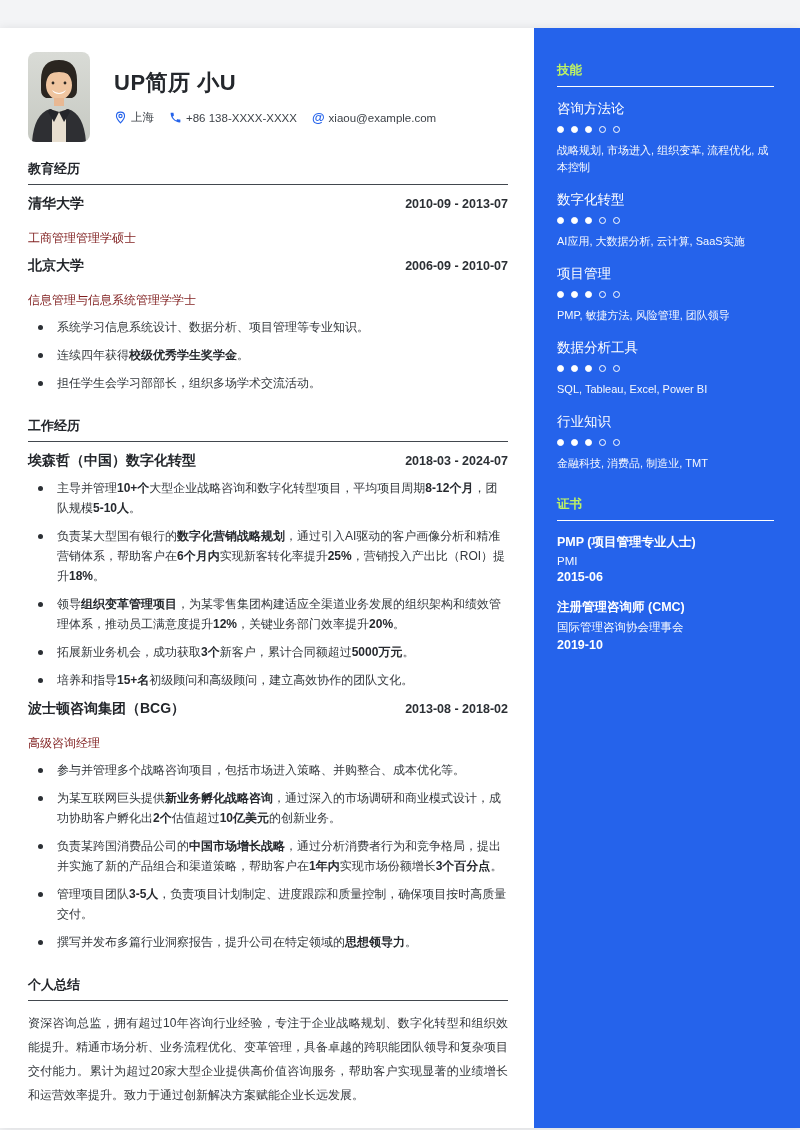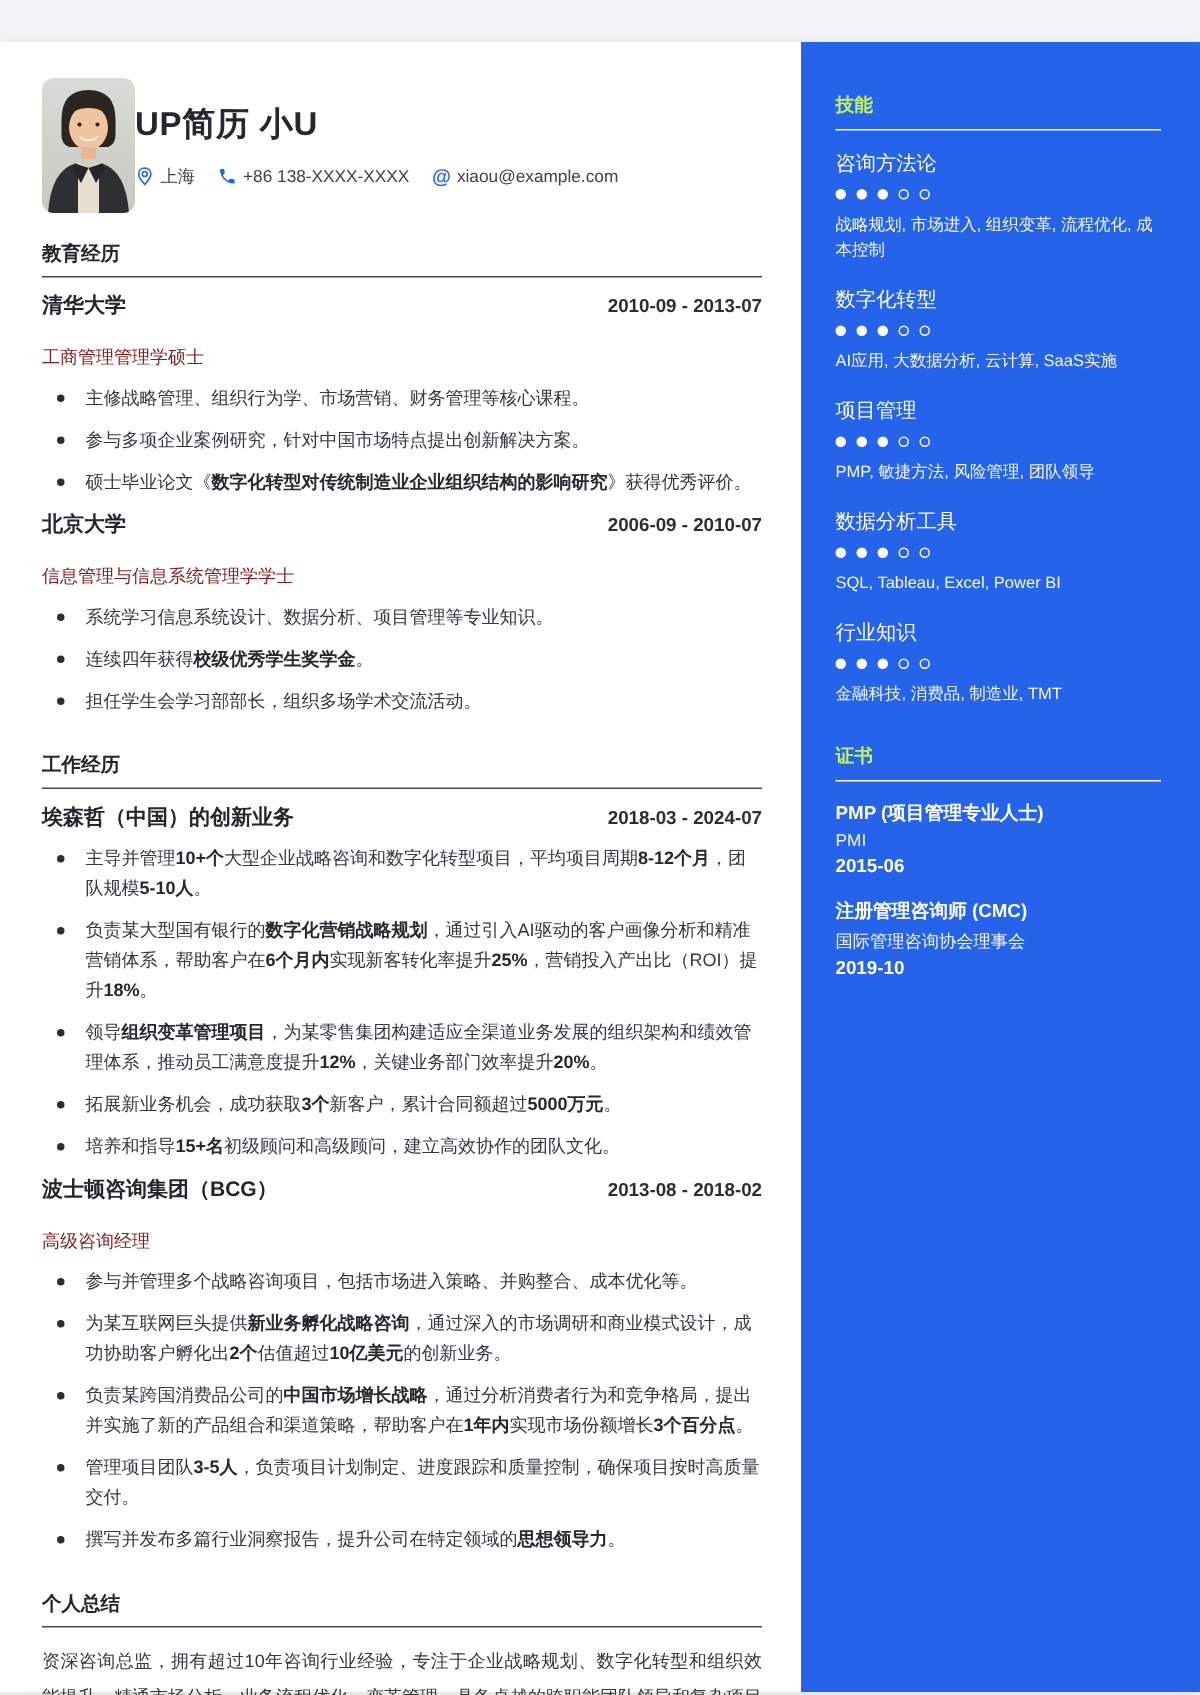--- a/index.html
+++ b/index.html
@@ -11,21 +11,21 @@
     overflow:hidden;
     color:#33373d;
   }
   .page {
     position:absolute; left:0; top:28px; width:800px; height:1100px;
     background:#ffffff;
     box-shadow:0 1px 10px rgba(0,0,0,.10);
   }
   
   .main { position:absolute; left:28px; top:0; width:480px; }
-  .header { display:flex; gap:0; margin-top:24px; }
+  .header { display:flex; gap:24px; margin-top:24px; }
   .photo {
     width:62px; height:90px; border-radius:8px; overflow:hidden; flex:0 0 auto;
   }
   .header-text { padding-top:16px; }
   .person-name { font-size:22px; font-weight:bold; color:#24272c; letter-spacing:.5px; }
   .contact-row { display:flex; align-items:center; gap:7px; margin-top:12px; font-size:11.5px; color:#3d4248; }
   .contact-item { display:flex; align-items:center; gap:4px; margin-right:8px; }
   .cicon { width:13px; height:13px; display:inline-block; }
   .at-glyph { color:var(--accent); font-weight:bold; font-size:13px; line-height:13px; }
 
@@ -132,25 +132,20 @@
       <div id="edu-list">
           <div class="entry">
             <div class="entry-head">
               <span class="entry-title">清华大学</span>
               <span class="entry-dates">2010-09 - 2013-07</span>
             </div>
             <div class="entry-sub">
               <span class="entry-role">工商管理</span>
               <span class="entry-degree">管理学硕士</span>
             </div>
-            <ul class="bullets">
-              <li><span>主修战略管理、组织行为学、市场营销、财务管理等核心课程。</span></li>
-              <li><span>参与多项企业案例研究，针对中国市场特点提出创新解决方案。</span></li>
-              <li><span>硕士毕业论文《</span><span class="b">数字化转型对传统制造业企业组织结构的影响研究</span><span>》获得优秀评价。</span></li>
-            </ul>
           </div>
           <div class="entry">
             <div class="entry-head">
               <span class="entry-title">北京大学</span>
               <span class="entry-dates">2006-09 - 2010-07</span>
             </div>
             <div class="entry-sub">
               <span class="entry-role">信息管理与信息系统</span>
               <span class="entry-degree">管理学学士</span>
             </div>
@@ -161,21 +156,21 @@
             </ul>
           </div>
         </div>
     </div>
 
     <div class="section" style="margin-top:24px;">
       <div class="section-title">工作经历</div>
       <div id="work-list">
           <div class="entry">
             <div class="entry-head">
-              <span class="entry-title">埃森哲（中国）的创新业务</span>
+              <span class="entry-title">埃森哲（中国）数字化转型</span>
               <span class="entry-dates">2018-03 - 2024-07</span>
             </div>
             <ul class="bullets">
               <li><span>主导并管理</span><span class="b">10+个</span><span>大型企业战略咨询和数字化转型项目，平均项目周期</span><span class="b">8-12个月</span><span>，团队规模</span><span class="b">5-10人</span><span>。</span></li>
               <li><span>负责某大型国有银行的</span><span class="b">数字化营销战略规划</span><span>，通过引入AI驱动的客户画像分析和精准营销体系，帮助客户在</span><span class="b">6个月内</span><span>实现新客转化率提升</span><span class="b">25%</span><span>，营销投入产出比（ROI）提升</span><span class="b">18%</span><span>。</span></li>
               <li><span>领导</span><span class="b">组织变革管理项目</span><span>，为某零售集团构建适应全渠道业务发展的组织架构和绩效管理体系，推动员工满意度提升</span><span class="b">12%</span><span>，关键业务部门效率提升</span><span class="b">20%</span><span>。</span></li>
               <li><span>拓展新业务机会，成功获取</span><span class="b">3个</span><span>新客户，累计合同额超过</span><span class="b">5000万元</span><span>。</span></li>
               <li><span>培养和指导</span><span class="b">15+名</span><span>初级顾问和高级顾问，建立高效协作的团队文化。</span></li>
             </ul>
           </div>

